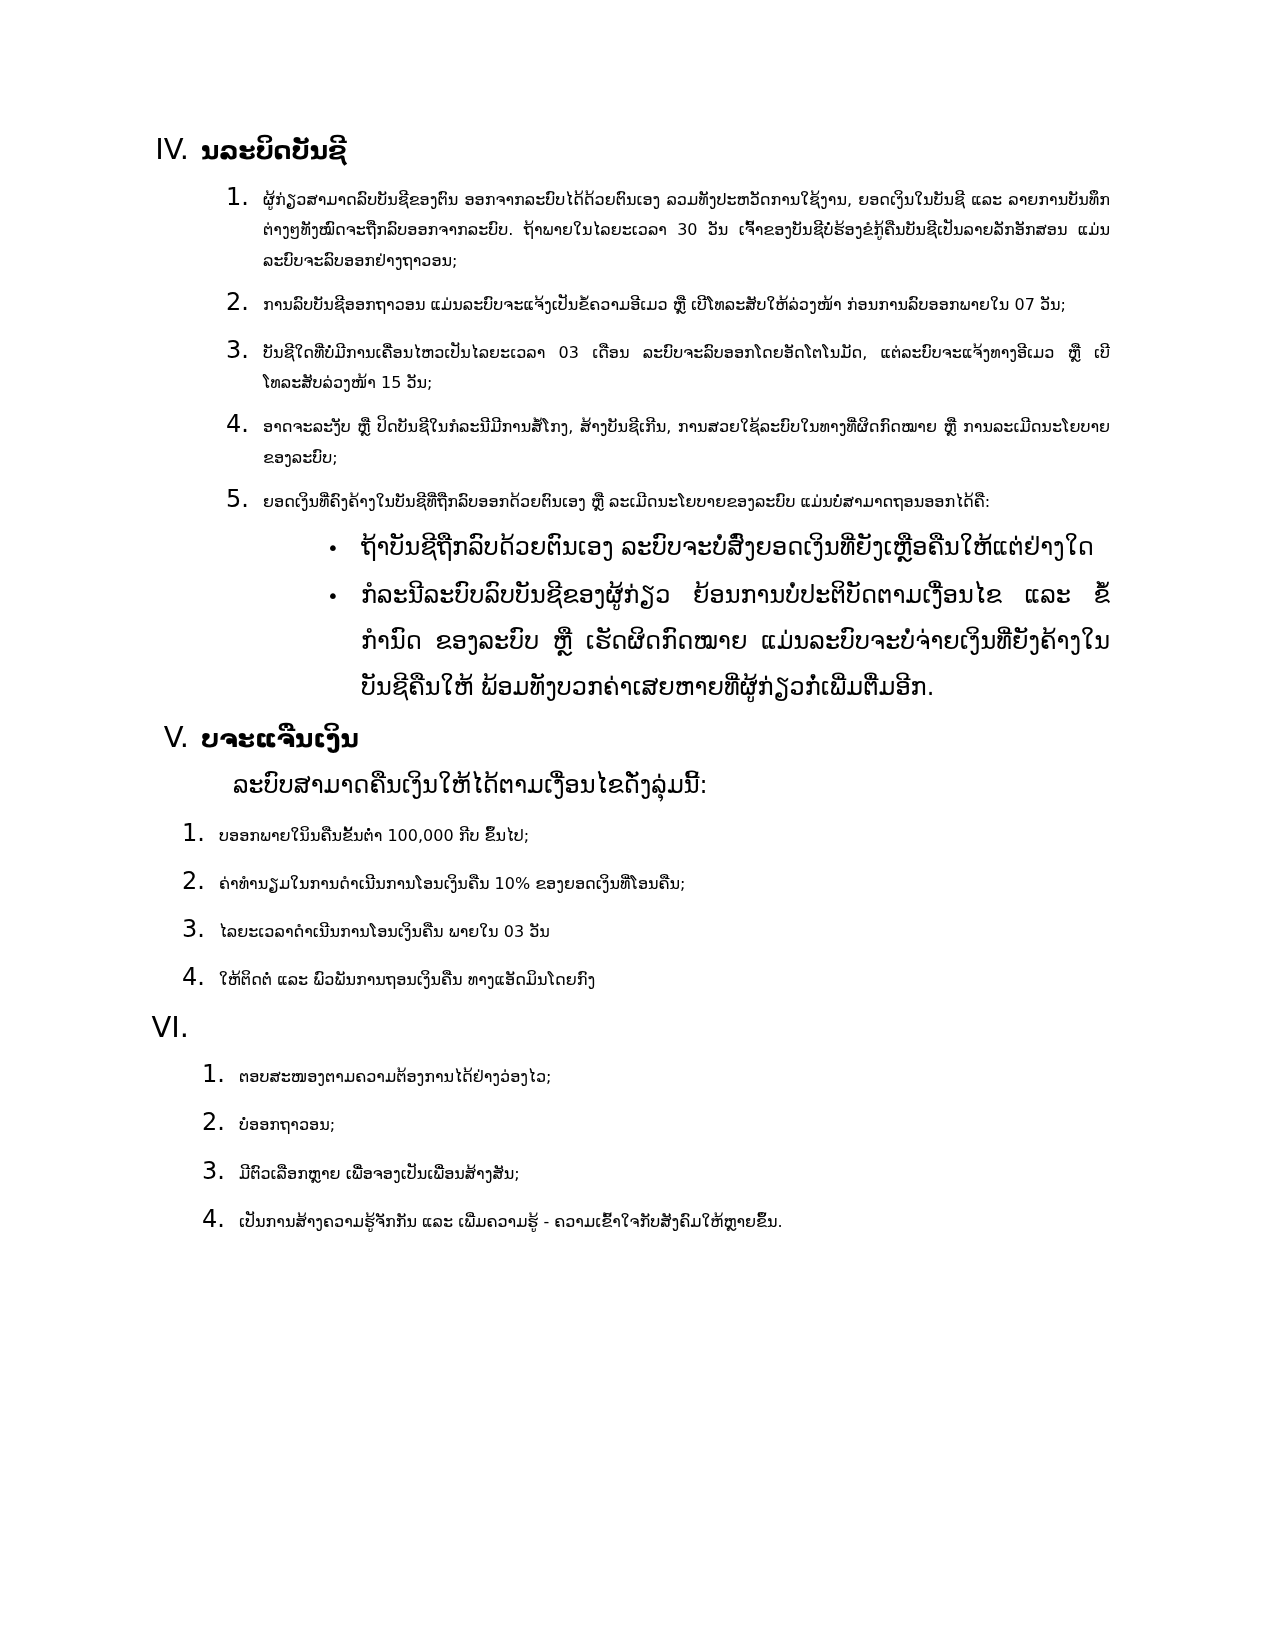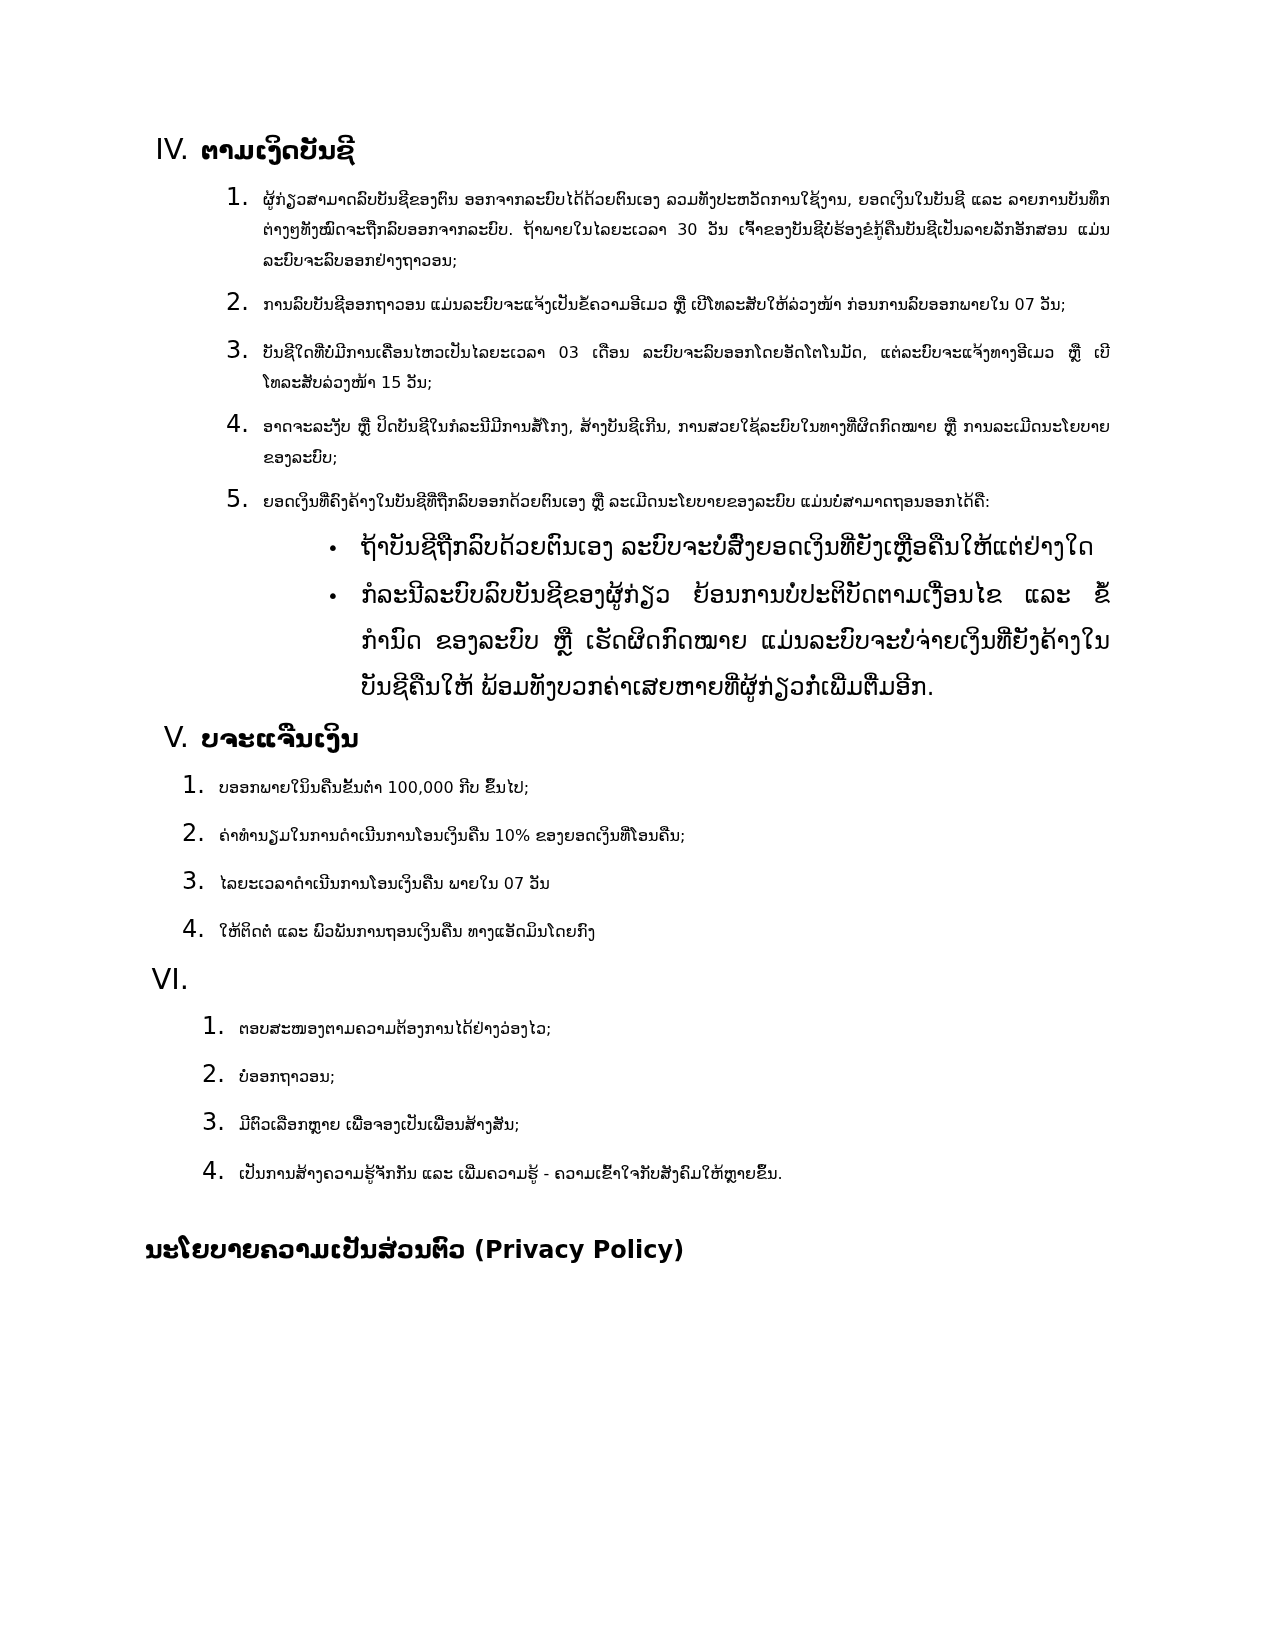--- a/index.html
+++ b/index.html
@@ -135,21 +135,21 @@
   }
 </style>
 </head>
 <body>
 
 <div class="page">
 
   <div class="section">
     <div class="section-head">
       <span class="numeral">IV.</span>
-      <span class="heading-text">ຕາມເງິດບັນຊີ</span>
+      <span class="heading-text">ນລະບິດບັນຊີ</span>
     </div>
 
     <ol class="olist indent-deep">
       <li>
         <span class="marker">1.</span>
         <span class="li-body">ຜູ້ກ່ຽວສາມາດລົບບັນຊີຂອງຕົນ  ອອກຈາກລະບົບໄດ້ດ້ວຍຕົນເອງ  ລວມທັງປະຫວັດການໃຊ້ງານ, ຍອດເງິນໃນບັນຊີ ແລະ ລາຍການບັນທຶກຕ່າງໆທັງໝົດຈະຖືກລົບອອກຈາກລະບົບ. ຖ້າພາຍໃນໄລຍະເວລາ 30 ວັນ ເຈົ້າຂອງບັນຊີບໍ່ຮ້ອງຂໍກູ້ຄືນບັນຊີເປັນລາຍລັກອັກສອນ ແມ່ນລະບົບຈະລົບອອກຢ່າງຖາວອນ;</span>
       </li>
       <li>
         <span class="marker">2.</span>
         <span class="li-body">ການລົບບັນຊີອອກຖາວອນ  ແມ່ນລະບົບຈະແຈ້ງເປັນຂໍ້ຄວາມອີເມວ ຫຼື ເບີໂທລະສັບໃຫ້ລ່ວງໜ້າ ກ່ອນການລົບອອກພາຍໃນ 07 ວັນ;</span>
@@ -179,33 +179,34 @@
       </li>
     </ul>
   </div>
 
   <div class="section">
     <div class="section-head">
       <span class="numeral">V.</span>
       <span class="heading-text">ບຈະແຈືນເງິນ</span>
     </div>
 
+    <p class="para indent-lead">ລະບົບສາມາດຄືນເງິນໃຫ້ໄດ້ຕາມເງື່ອນໄຂດັ່ງລຸ່ມນີ້:</p>
 
     <ol class="olist indent-mid">
       <li>
         <span class="marker">1.</span>
         <span class="li-body">ບອອກພາຍໃນິນຄືນຂັ້ນຕ່ຳ 100,000 ກີບ ຂຶ້ນໄປ;</span>
       </li>
       <li>
         <span class="marker">2.</span>
         <span class="li-body">ຄ່າທຳນຽມໃນການດຳເນີນການໂອນເງິນຄືນ 10% ຂອງຍອດເງິນທີ່ໂອນຄືນ;</span>
       </li>
       <li>
         <span class="marker">3.</span>
-        <span class="li-body">ໄລຍະເວລາດຳເນີນການໂອນເງິນຄືນ ພາຍໃນ 07 ວັນ</span>
+        <span class="li-body">ໄລຍະເວລາດຳເນີນການໂອນເງິນຄືນ ພາຍໃນ 03 ວັນ</span>
       </li>
       <li>
         <span class="marker">4.</span>
         <span class="li-body">ໃຫ້ຕິດຕໍ່ ແລະ ພົວພັນການຖອນເງິນຄືນ ທາງແອັດມິນໂດຍກົງ</span>
       </li>
     </ol>
   </div>
 
   <div class="section">
     <div class="section-head">
@@ -225,15 +226,14 @@
         <span class="marker">3.</span>
         <span class="li-body">ມີຕົວເລືອກຫຼາຍ ເພື່ອຈອງເປັນເພື່ອນສ້າງສັນ;</span>
       </li>
       <li>
         <span class="marker">4.</span>
         <span class="li-body">ເປັນການສ້າງຄວາມຮູ້ຈັກກັນ ແລະ  ເພີ່ມຄວາມຮູ້ - ຄວາມເຂົ້າໃຈກັບສັງຄົມໃຫ້ຫຼາຍຂຶ້ນ.</span>
       </li>
     </ol>
   </div>
 
-  <p class="closing">ນະໂຍບາຍຄວາມເປັນສ່ວນຕົວ (Privacy Policy)</p>
 
 </div>
 
 </body></html>

